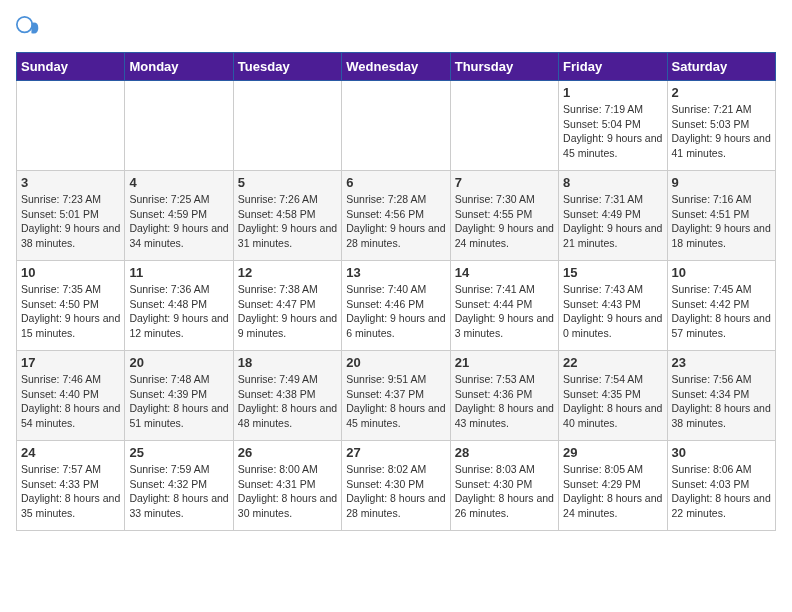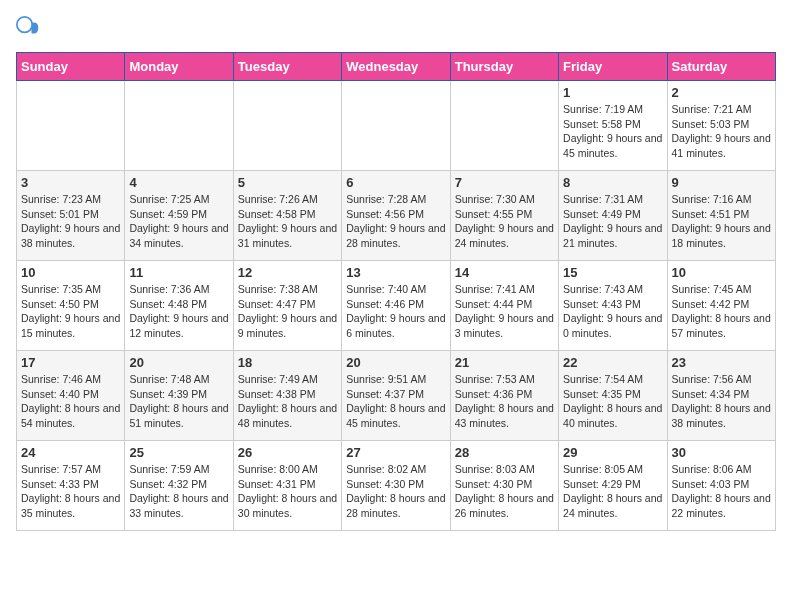--- a/index.html
+++ b/index.html
@@ -46,21 +46,21 @@
     .location-title {
       font-size: 16px;
       color: #555;
     }
     table {
       width: 100%;
       border-collapse: collapse;
       table-layout: fixed;
     }
     thead tr th {
-      background-color: #ec4899;
+      background-color: #4c1d95;
       color: white;
       padding: 6px 4px;
       font-size: 13px;
       font-weight: bold;
       text-align: left;
       border: 1px solid #2a5aa4;
     }
     tbody tr td {
       vertical-align: top;
       border: 1px solid #ccc;
@@ -122,21 +122,21 @@
   <tbody id="calendar-body">
   <tr>
         <td class="empty-cell"></td>
         <td class="empty-cell"></td>
         <td class="empty-cell"></td>
         <td class="empty-cell"></td>
         <td class="empty-cell"></td>
         <td>
           <span class="day-num">1</span>
           <div class="day-info">Sunrise: 7:19 AM
-Sunset: 5:58 PM
+Sunset: 5:04 PM
 Daylight: 9 hours and 45 minutes.</div>
         </td>
         <td>
           <span class="day-num">2</span>
           <div class="day-info">Sunrise: 7:21 AM
 Sunset: 5:03 PM
 Daylight: 9 hours and 41 minutes.</div>
         </td>
       </tr>
       <tr>

